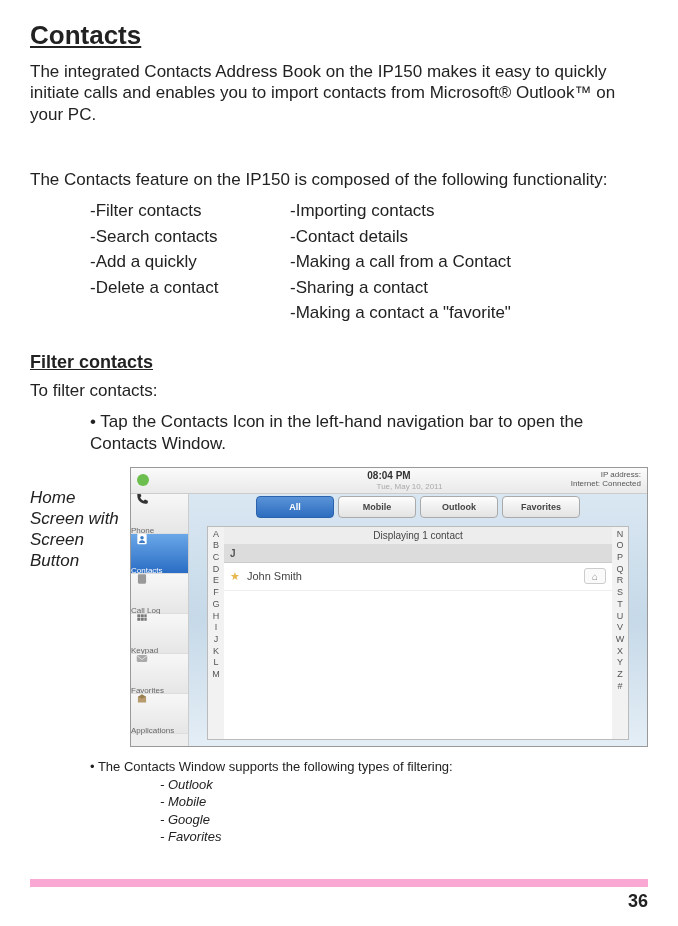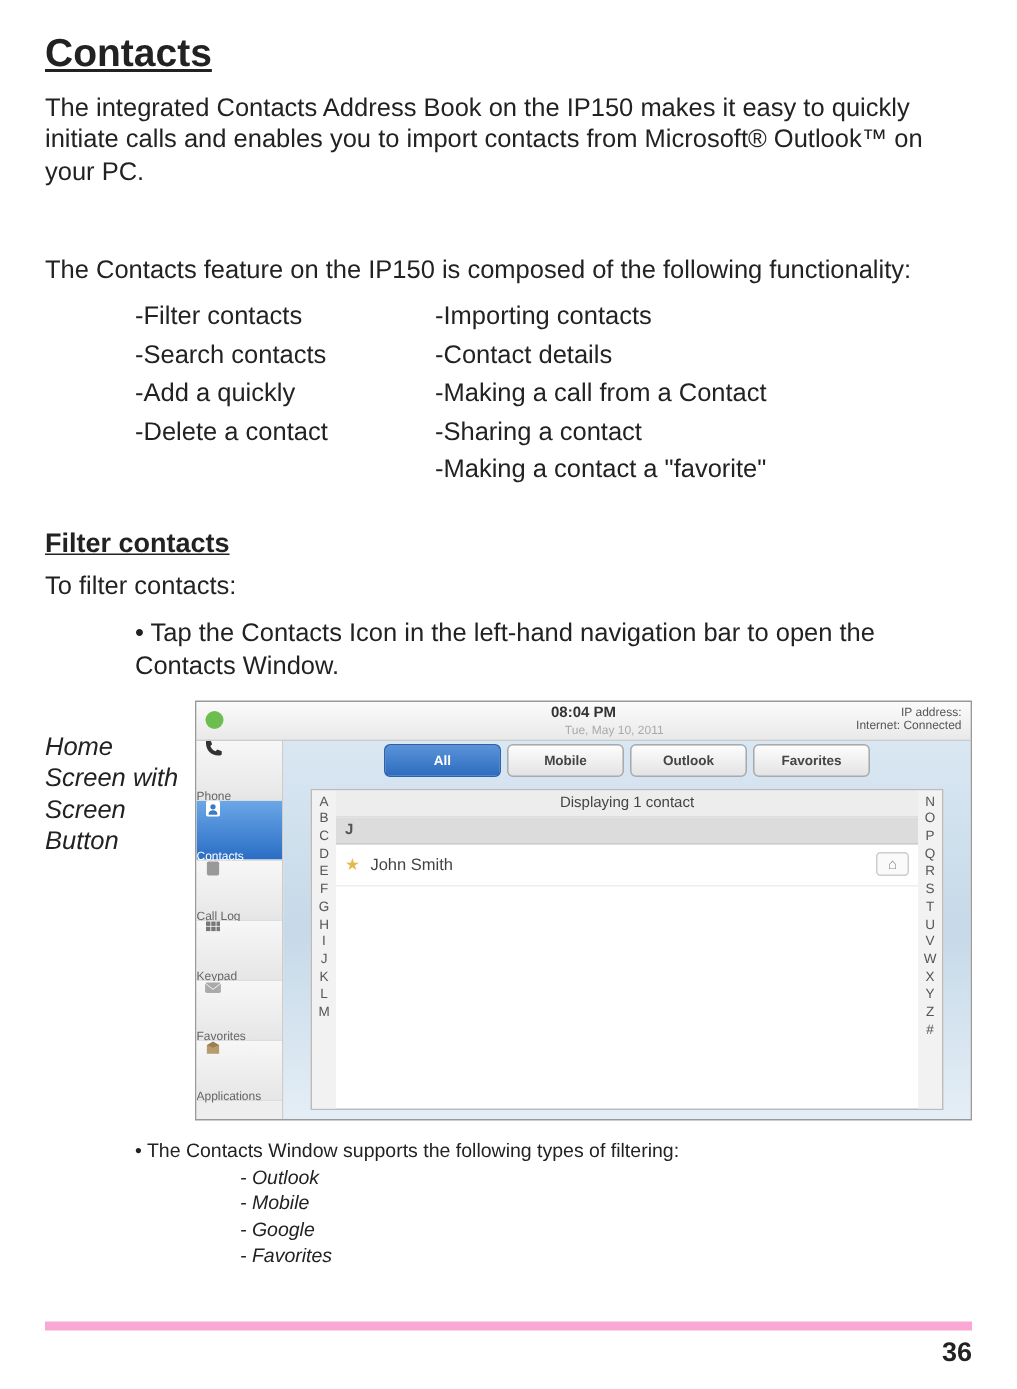--- a/index.html
+++ b/index.html
@@ -261,21 +261,21 @@
     .filter-desc .sub-items {
       font-style: italic;
       padding-left: 70px;
       line-height: 1.35;
     }
     .page-footer {
       position: absolute;
       bottom: 14px;
       left: 30px;
       right: 30px;
-      border-top: 6px solid #f9a8d4;
+      border-top: 8px solid #f9a8d4;
       text-align: right;
       font-weight: bold;
       font-size: 18px;
       padding-top: 4px;
     }
   </style>
 </head>
 <body>
 
 <h1 class="title">Contacts</h1>

